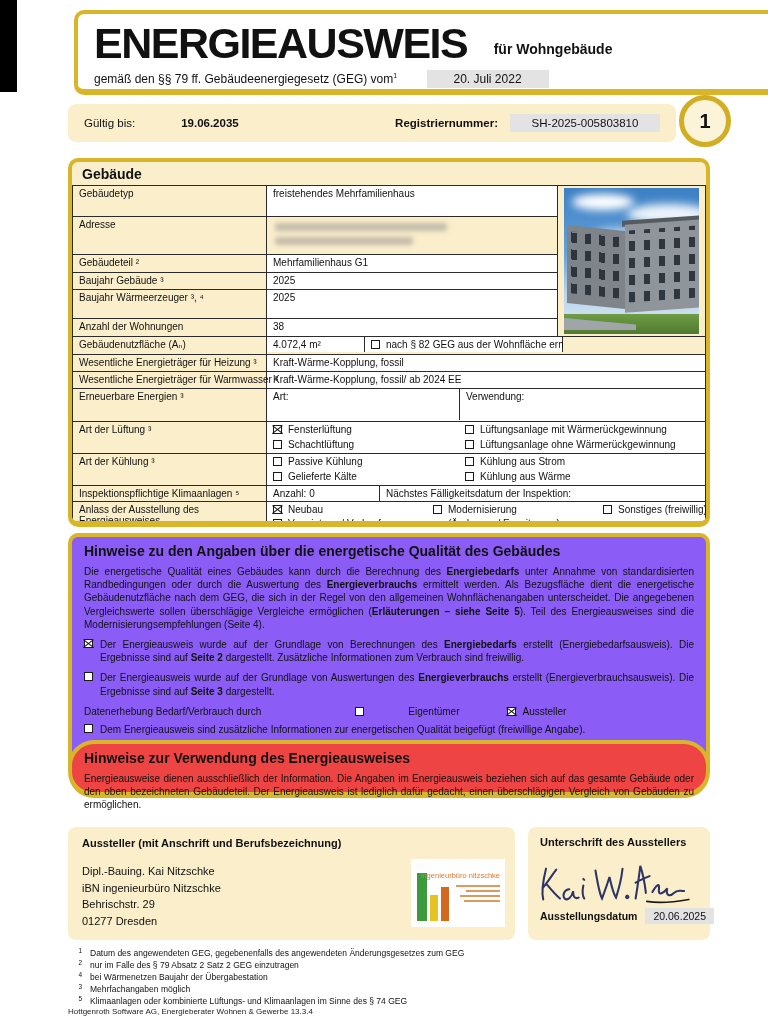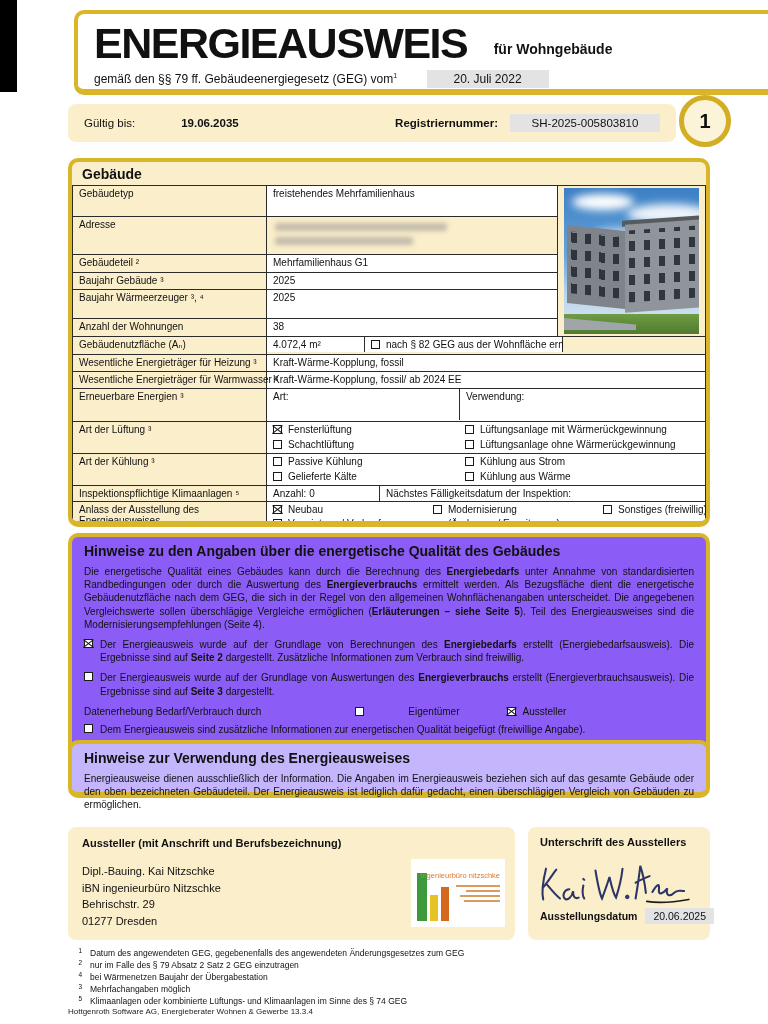--- a/index.html
+++ b/index.html
@@ -74,21 +74,21 @@
   .win-l{background-image:repeating-linear-gradient(0deg,transparent 0 10px,#7e8489 10px 17px),
          repeating-linear-gradient(90deg,rgba(36,44,54,.9) 0 6px,transparent 6px 14px);}
   .win-r{background-image:repeating-linear-gradient(0deg,transparent 0 10px,#8f959b 10px 17px),
          repeating-linear-gradient(90deg,rgba(36,44,54,.9) 0 6px,transparent 6px 15px);}
   .lawn{position:absolute;bottom:0;left:0;right:0;height:20px;background:linear-gradient(180deg,#6f9c44,#4f7b30);}
   .pave{position:absolute;bottom:4px;left:0;width:72px;height:16px;background:#9fa5a8;
         clip-path:polygon(0 100%,0 25%,100% 65%,100% 100%);z-index:2;}
 
   
   .hints1{left:68px;top:533px;width:642px;height:240px;background:#8b5cf6;}
-  .hints2{left:68px;top:740px;width:642px;height:58px;background:#c4b5fd;}
+  .hints2{left:68px;top:740px;width:642px;height:58px;background:#ef4444;border-radius:26px;}
   .hint-title{font-size:14px;font-weight:bold;padding:6px 12px 4px 12px;}
   .hint-body{padding:2px 12px 6px 12px;font-size:10px;line-height:1.32;text-align:justify;}
   .cbpara{display:flex;gap:7px;margin:7px 0;}
   .cbpara .cb{margin-top:1px;}
   .daten-row{display:flex;align-items:center;gap:6px;margin:7px 0 5px 0;text-align:left;}
   .daten-row .opt1{margin-left:88px;gap:44px;}
   .daten-row .opt2{margin-left:42px;}
 
   
   .issuer-box{left:68px;top:827px;width:447px;height:113px;padding:10px 14px;}

